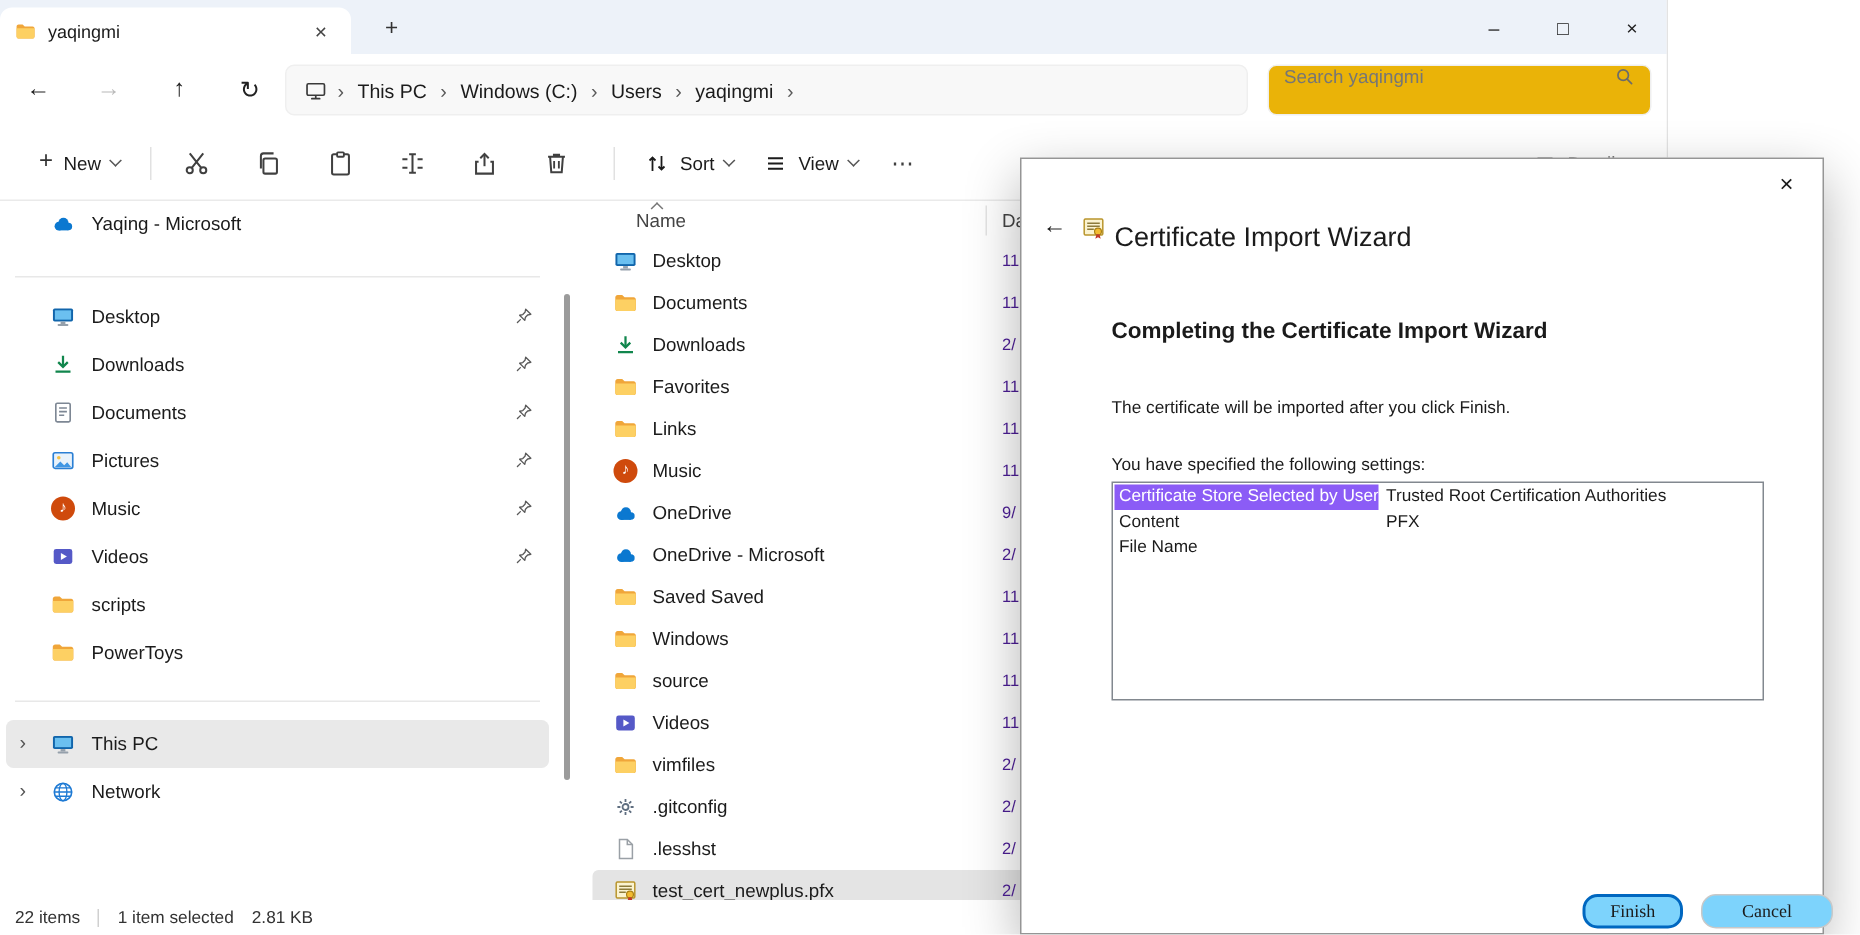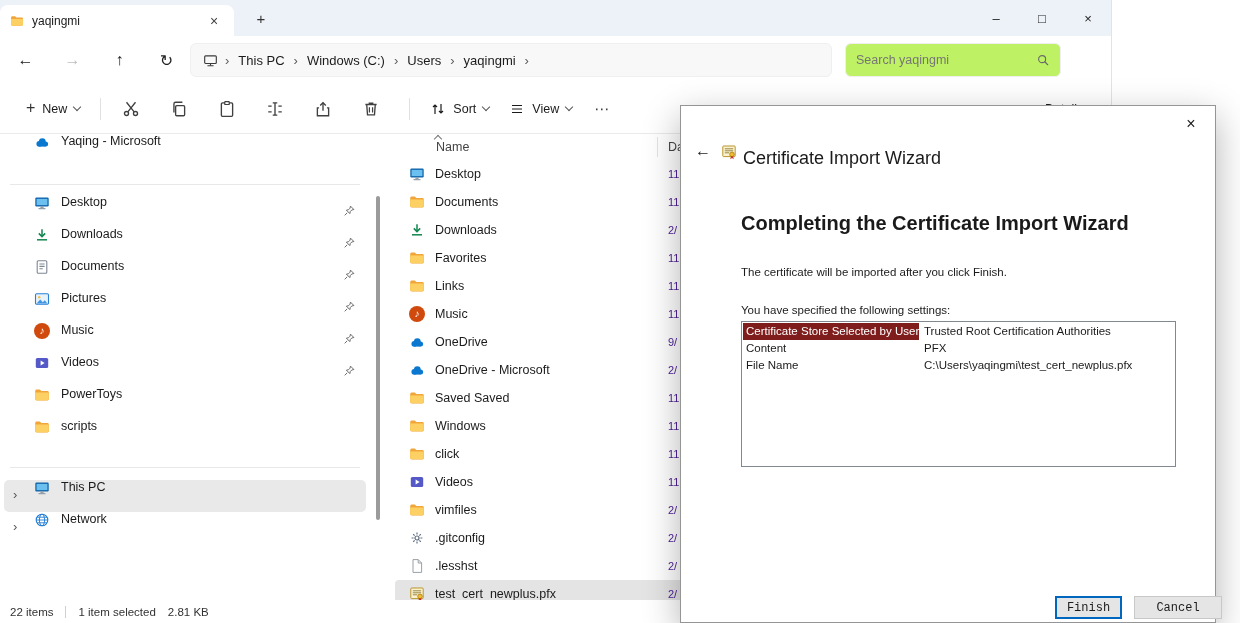--- a/index.html
+++ b/index.html
@@ -18,51 +18,51 @@
   .capbtn{width:46px;height:36px;display:flex;align-items:center;justify-content:center;font-size:13px;color:#222}
 
   .navbar{position:absolute;top:36px;left:0;width:100%;height:48px;background:#fff}
   .navbtns{position:absolute;left:2px;top:6px;display:flex}
   .navbtn{width:47px;height:36px;display:flex;align-items:center;justify-content:center;font-size:16px;color:#222;border-radius:5px}
   .navbtn.disabled{color:#bcbcbc}
   .addrbar{position:absolute;left:190px;top:7px;width:642px;height:34px;background:#f8f8f8;border:1px solid #efefef;border-radius:6px;
            display:flex;align-items:center;padding:0 12px;gap:7px;font-size:13px}
   .crumb{color:#1b1b1b;padding:0 2px;white-space:nowrap}
   .crumb-sep{color:#5a5a5a;font-size:13px}
-  .searchbar{position:absolute;left:845px;top:7px;width:216px;height:34px;background:#bef264;border:1px solid #efefef;border-radius:6px;
-             display:flex;align-items:center;padding:0 10px;color:#6b6b6b}
+  .searchbar{position:absolute;left:845px;top:7px;width:256px;height:34px;background:#eab308;border:1px solid #efefef;border-radius:6px;
+             display:flex;align-items:flex-start;padding:0 10px;color:#6b6b6b}
   .searchbar input{border:0;outline:0;background:transparent;flex:1;font-size:12.5px;font-family:inherit;color:#333}
   .searchbar input::placeholder{color:#767676}
 
   .cmdbar{position:absolute;top:84px;left:0;width:100%;height:50px;background:#fff;border-bottom:1px solid #eaeaea;
           display:flex;align-items:center;padding-left:16px}
   .cmdbtn{height:34px;display:flex;align-items:center;gap:7px;padding:0 10px;border-radius:5px;font-size:12.5px;color:#1b1b1b}
   .iconbtn{width:40px;height:34px;display:flex;align-items:center;justify-content:center;border-radius:5px;color:#404040;margin-right:8px}
   .cmdsep{width:1px;height:22px;background:#e1e1e1;margin:0 10px}
   .plus{font-size:16px;line-height:1;margin-top:-2px;color:#333}
   .chev{width:6px;height:6px;border-right:1.2px solid #555;border-bottom:1.2px solid #555;transform:rotate(45deg);display:inline-block;margin-top:-4px}
   .more-dots{font-size:15px;color:#404040;letter-spacing:1px}
   .details-item{position:absolute;left:1022px;top:8px;height:34px;display:flex;align-items:center;gap:7px;font-size:12.5px;color:#1b1b1b}
 
   
   .sidebar{position:absolute;left:0;top:134px;width:370px;bottom:23px;background:#fff;font-size:12.5px}
-  .srow{height:32px;display:flex;align-items:flex-start;gap:11px;padding-left:30px;position:relative;border-radius:5px;margin:0 4px}
+  .srow{height:32px;display:flex;align-items:center;gap:11px;padding-left:30px;position:relative;border-radius:5px;margin:0 4px}
   .srow.first{height:30px}
   .srow.sel{background:#e9e9e9}
   .srow .pin{position:absolute;right:10px;top:9px}
   .srow .treechev{position:absolute;left:9px;top:7px;color:#555;font-size:13px}
   .sidesep{height:1px;background:#e8e8e8;margin:10px 10px}
   .sidesep.s1{margin-top:20px;margin-bottom:10px}
   .sidesep.s2{margin-top:16px;margin-bottom:12px}
   .vscroll{position:absolute;left:376px;top:196px;width:4px;height:324px;background:#9b9b9b;border-radius:2px}
 
   
   .filelist{position:absolute;left:395px;top:134px;right:0;bottom:23px;font-size:12.5px}
   .flhead{position:relative;height:26px;display:flex;align-items:center;color:#444}
-  .flhead .hname{margin-left:41px}
+  .flhead .hname{margin-left:29px}
   .flhead .hdate{position:absolute;left:273px}
   .flhead .coldiv{position:absolute;left:262px;top:3px;width:1px;height:20px;background:#e4e4e4}
   .chevup{width:6px;height:6px;border-right:1.2px solid #777;border-bottom:1.2px solid #777;transform:rotate(-135deg);position:absolute;left:40px;top:2px}
   .frow{height:28px;display:flex;align-items:center;gap:10px;padding-left:14px;position:relative;border-radius:4px;margin-right:2px}
   .frow .fdate{position:absolute;left:273px;color:#4c1d95;font-size:11px;white-space:nowrap}
   .frow.sel{background:#e4e4e4}
   .fname{white-space:nowrap}
 
   .statusbar{position:absolute;left:0;bottom:0;width:1112px;height:23px;display:flex;align-items:center;gap:12px;padding-left:10px;
              font-size:11.5px;color:#333;background:#fff}
@@ -78,30 +78,30 @@
             display:flex;align-items:center;justify-content:center;flex:none;line-height:1}
   .crumb-pc{color:#3a3a3a}
 
   
   .dialog{position:absolute;left:680px;top:105px;width:536px;height:518px;background:#fff;border:1px solid #959595;
           box-shadow:0 12px 34px rgba(0,0,0,.30);font-size:12px;z-index:5}
   .dlg-close{position:absolute;right:10px;top:6px;width:28px;height:24px;display:flex;align-items:center;justify-content:center;font-size:16px;color:#1b1b1b}
   .dlg-back{position:absolute;left:14px;top:36px;font-size:16px;color:#1b1b1b}
   .dlg-titleicon{position:absolute;left:40px;top:38px}
   .dlg-title{position:absolute;left:62px;top:42px;font-size:18px;color:#1b1b1b}
-  .dlg-heading{position:absolute;left:60px;top:106px;font-size:20px;font-weight:bold;color:#1a1a1a}
+  .dlg-heading{position:absolute;left:60px;top:106px;font-size:15px;font-weight:bold;color:#1a1a1a}
   .dlg-intro{position:absolute;left:60px;top:160px;font-size:11.5px}
   .dlg-caption{position:absolute;left:60px;top:198px;font-size:11.5px}
   .dlg-list{position:absolute;left:60px;top:215px;width:435px;height:146px;border:1px solid #82888f;background:#fff;padding:1px;overflow:hidden}
   .dlrow{display:flex;height:17px;line-height:17px;font-size:11.5px}
   .dlkey{width:176px;padding-left:3px;white-space:nowrap;overflow:hidden}
   .dlval{flex:1;padding-left:5px;white-space:nowrap;overflow:hidden}
-  .dlrow.sel .dlkey{background:#7f1d1d;color:#fff}
-  .dlg-btn{position:absolute;height:23px;border-radius:0;background:#e5e5e5;border:1px solid #c8c8c8;font-size:12px;
-           font-family:Liberation Mono, monospace;display:flex;align-items:center;justify-content:center;color:#1b1b1b}
+  .dlrow.sel .dlkey{background:#8b5cf6;color:#fff}
+  .dlg-btn{position:absolute;height:23px;border-radius:10px;background:#7dd3fc;border:1px solid #c8c8c8;font-size:12px;
+           font-family:Liberation Serif, serif;display:flex;align-items:center;justify-content:center;color:#1b1b1b}
   .btn-finish{left:374px;top:490px;width:67px;border:2px solid #0067c0}
   .btn-cancel{left:453px;top:490px;width:88px}
 </style>
 </head>
 <body>
 
 <svg width="0" height="0" style="position:absolute" aria-hidden="true">
 <defs>
   <symbol id="i-folder" viewBox="0 0 16 16">
     <path d="M1.2 4.2c0-.9.7-1.6 1.6-1.6h3l1.6 1.5h6c.9 0 1.5.7 1.5 1.6v6.1c0 .9-.6 1.6-1.5 1.6H2.8c-.9 0-1.6-.7-1.6-1.6z" fill="#f0a63a"></path>
@@ -397,27 +397,27 @@
           </svg>
         <span>Videos</span>
         <svg class="ic13 pin">
             <use href="#i-pin"></use>
           </svg>
       </div>
       <div class="srow">
         <svg class="ic16">
             <use href="#i-folder"></use>
           </svg>
+        <span>scripts</span>
+      </div>
+      <div class="srow">
+        <svg class="ic16">
+            <use href="#i-folder"></use>
+          </svg>
         <span>PowerToys</span>
-      </div>
-      <div class="srow">
-        <svg class="ic16">
-            <use href="#i-folder"></use>
-          </svg>
-        <span>scripts</span>
       </div>
       <div class="sidesep s2"></div>
       <div class="srow sel">
         <span class="treechev">›</span>
         <svg class="ic16">
             <use href="#i-monitor"></use>
           </svg>
         <span>This PC</span>
       </div>
       <div class="srow">
@@ -504,21 +504,21 @@
         <svg class="ic16">
             <use href="#i-folder"></use>
           </svg>
         <span class="fname">Windows</span>
         <span class="fdate">11</span>
       </div>
       <div class="frow">
         <svg class="ic16">
             <use href="#i-folder"></use>
           </svg>
-        <span class="fname">click</span>
+        <span class="fname">source</span>
         <span class="fdate">11</span>
       </div>
       <div class="frow">
         <svg class="ic16">
             <use href="#i-video"></use>
           </svg>
         <span class="fname">Videos</span>
         <span class="fdate">11</span>
       </div>
       <div class="frow">
@@ -575,20 +575,19 @@
       <div class="dlrow sel">
         <span class="dlkey">Certificate Store Selected by User</span>
         <span class="dlval">Trusted Root Certification Authorities</span>
       </div>
       <div class="dlrow">
         <span class="dlkey">Content</span>
         <span class="dlval">PFX</span>
       </div>
       <div class="dlrow">
         <span class="dlkey">File Name</span>
-        <span class="dlval">C:\Users\yaqingmi\test_cert_newplus.pfx</span>
       </div>
     </div>
     <button class="dlg-btn btn-finish">Finish</button>
     <button class="dlg-btn btn-cancel">Cancel</button>
   </div>
 
 </div>
 
 </body></html>

